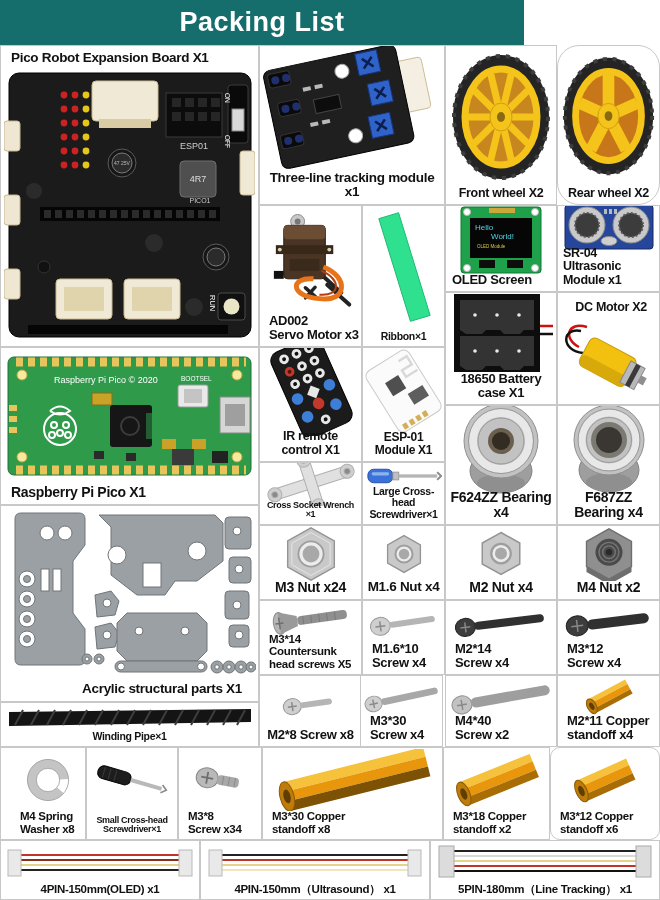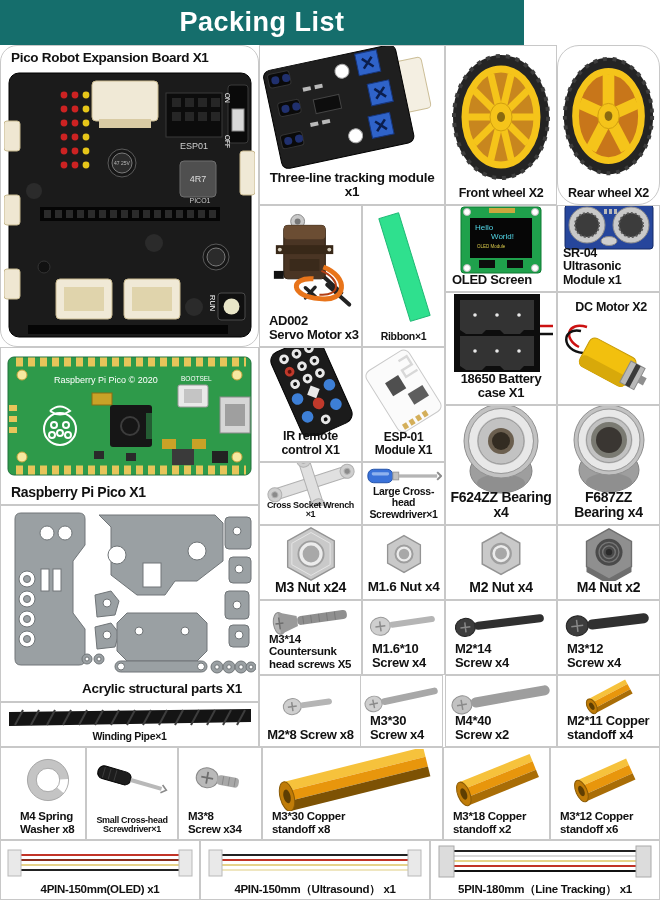--- a/index.html
+++ b/index.html
@@ -23,21 +23,21 @@
 </style>
 </head>
 <body>
 
 <div class="page">
 
   <div class="header">
     <h1 class="title">Packing List</h1>
   </div>
 
-  <div class="cell" style="left:0;top:45px;width:259px;height:302px;justify-content:flex-start;border-radius:17px;">
+  <div class="cell" style="left:0;top:45px;width:259px;height:302px;justify-content:flex-start;">
     <div class="lbl" style="font-size:13.5px;align-self:flex-start;padding:3px 0 2px 8px;">Pico Robot Expansion Board X1</div>
     <div class="art">
       <svg width="251" height="270" viewBox="0 0 251 270">
         <rect x="5" y="2" width="242" height="264" rx="10" fill="#1b1b1b" stroke="#000"></rect>
         <rect x="0" y="50" width="16" height="30" rx="3" fill="#efe7d2" stroke="#c7b98f"></rect>
         <rect x="0" y="124" width="16" height="30" rx="3" fill="#efe7d2" stroke="#c7b98f"></rect>
         <rect x="0" y="198" width="16" height="30" rx="3" fill="#efe7d2" stroke="#c7b98f"></rect>
         <rect x="88" y="10" width="66" height="40" rx="4" fill="#f0e9d6" stroke="#c9b98f"></rect>
         <rect x="95" y="48" width="52" height="9" fill="#d9cba4"></rect>
         <g fill="#cc2222">
@@ -827,21 +827,21 @@
           <rect x="14" y="33" width="76" height="8" fill="#a96d06"></rect>
           <ellipse cx="14" cy="28.5" rx="6" ry="12.5" fill="#c07c08" stroke="#8a5a04"></ellipse>
           <ellipse cx="14" cy="28.5" rx="3" ry="6" fill="#5e3e02"></ellipse>
         </g>
       </svg>
     </div>
     <div class="lbl left md">M3*18 Copper
 standoff  x2</div>
   </div>
 
-  <div class="cell" style="left:550px;top:747px;width:110px;height:93px;">
+  <div class="cell" style="left:550px;top:747px;width:110px;height:93px;border-radius:10px;">
     <div class="art">
       <svg width="84" height="52" viewBox="0 0 84 52">
         <g transform="rotate(-24 42 26)">
           <rect x="16" y="15" width="54" height="7" fill="#f6c23c"></rect>
           <rect x="16" y="22" width="54" height="9" fill="#e8960c"></rect>
           <rect x="16" y="31" width="54" height="7" fill="#a96d06"></rect>
           <ellipse cx="16" cy="26.5" rx="5.5" ry="11.5" fill="#c07c08" stroke="#8a5a04"></ellipse>
           <ellipse cx="16" cy="26.5" rx="2.8" ry="5.5" fill="#5e3e02"></ellipse>
         </g>
       </svg>

